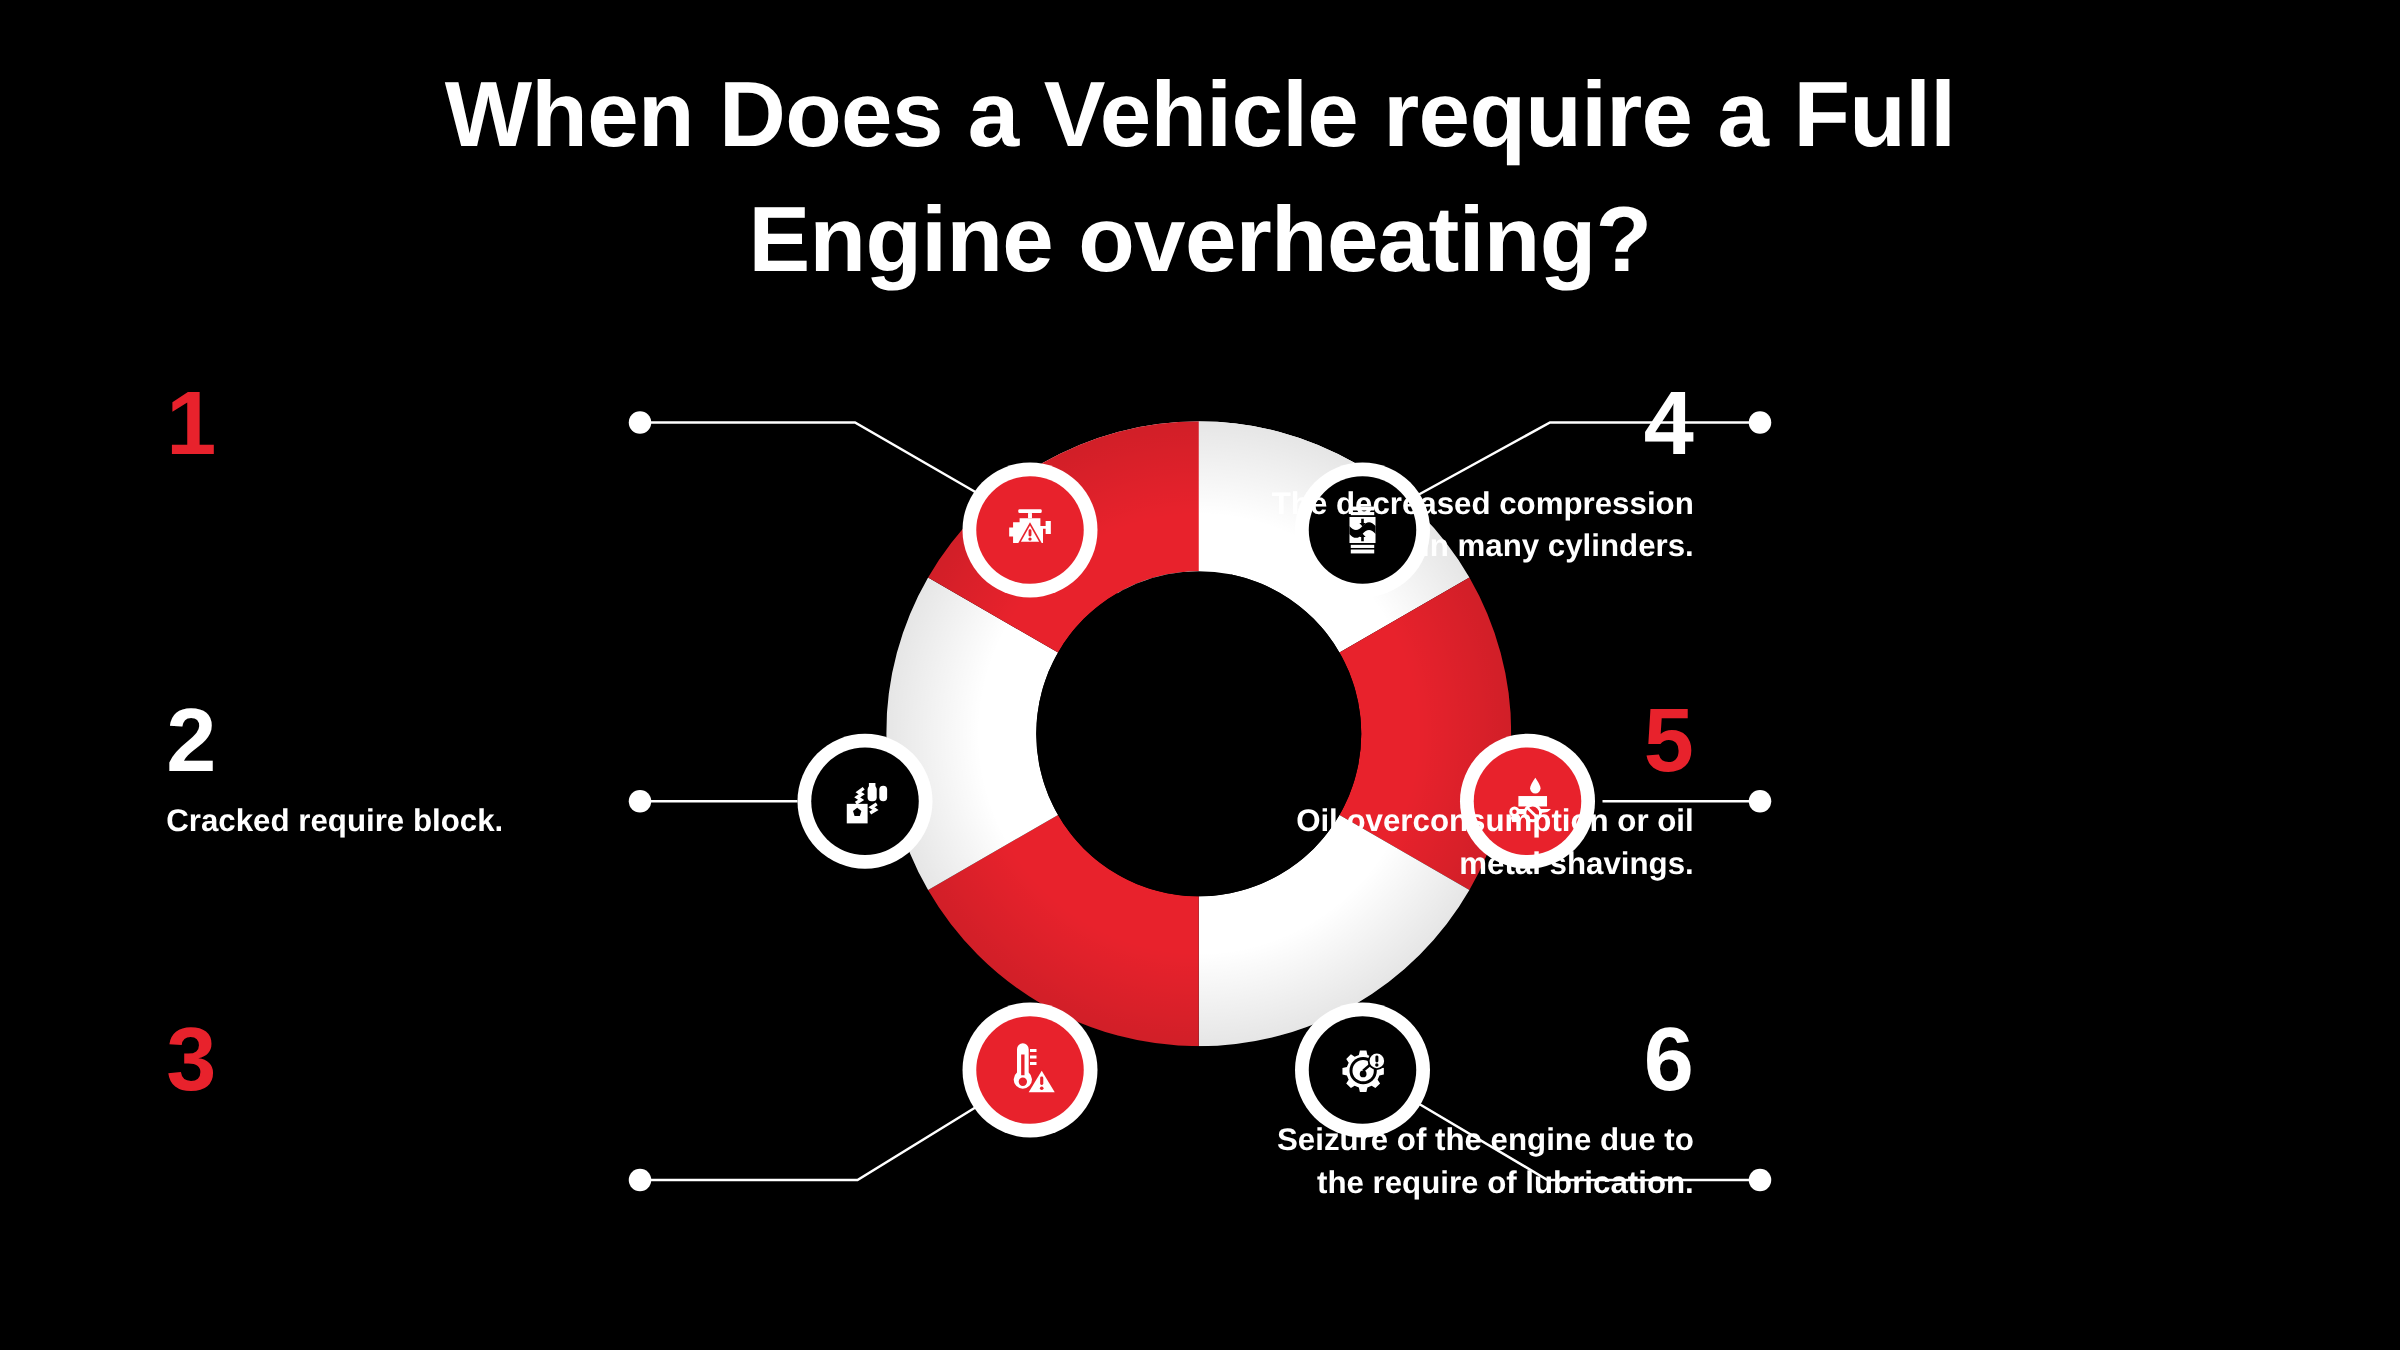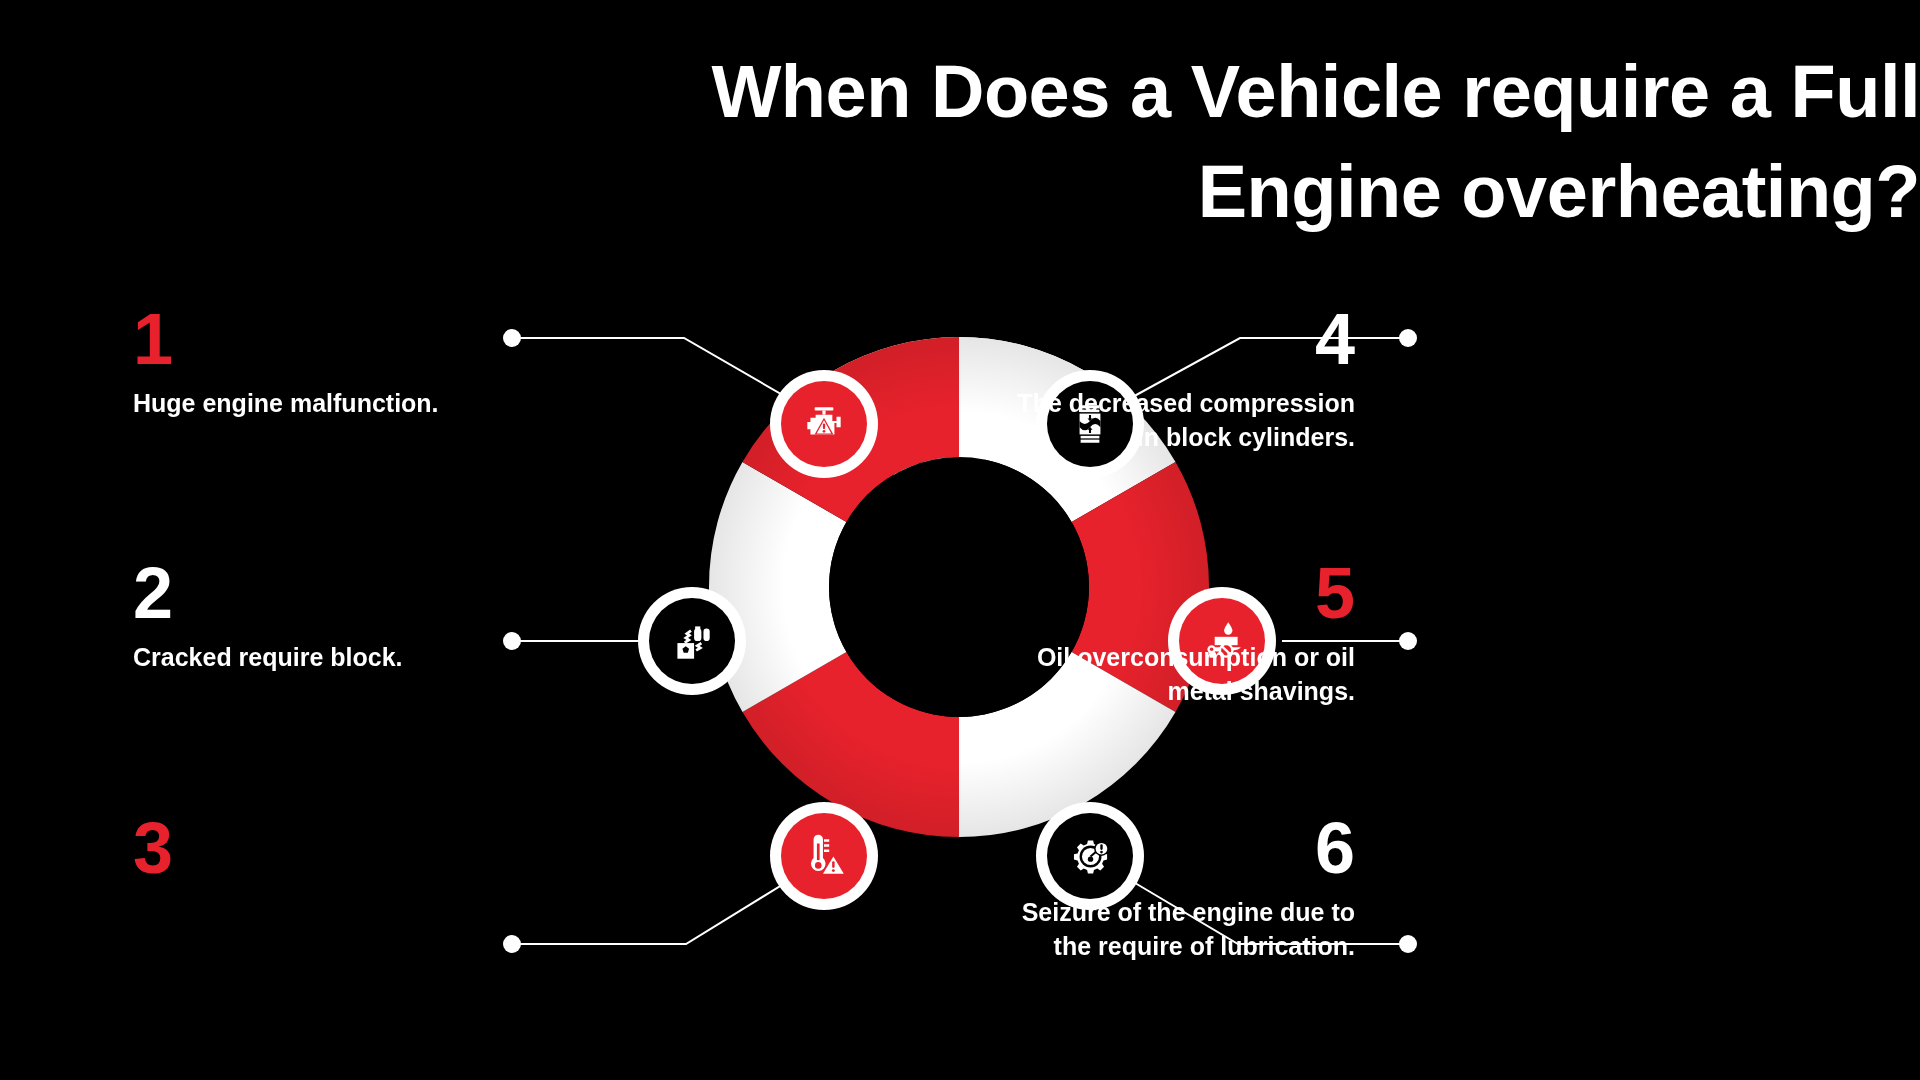--- a/index.html
+++ b/index.html
@@ -9,21 +9,21 @@
     font-family:"Liberation Sans", sans-serif;
     overflow:hidden;
     position:relative;
   }
   #stage{position:absolute;inset:0;width:1920px;height:1080px;}
 
   
   .title{
     position:absolute;
     left:0;top:42px;width:1920px;
-    text-align:right;
+    text-align:center;
     color:#ffffff;
     font-size:74px;
     font-weight:bold;
     line-height:1.35;
     letter-spacing:-0.5px;
   }
   .title .l2{display:block;}
 
   
   .item{position:absolute;}
@@ -241,35 +241,34 @@
         <circle cx="35" cy="17" r="7" fill="#000000"></circle>
         <circle cx="35" cy="17" r="5.6" fill="#ffffff"></circle>
         <rect x="33.9" y="12.8" width="2.3" height="5.4" rx="1.1" fill="#000000"></rect>
         <circle cx="35" cy="20.2" r="1.3" fill="#000000"></circle>
       </svg>
     </div>
   </div>
 
   <div class="item side-left" style="top:306px;">
     <div class="num red">1</div>
-    <div class="desc">Huge engine malfunction.</div>
   </div>
 
   <div class="item side-left" style="top:560px;">
     <div class="num white">2</div>
     <div class="desc">Cracked require block.</div>
   </div>
 
   <div class="item side-left" style="top:815px;">
     <div class="num red">3</div>
   </div>
 
   <div class="item side-right" style="top:306px;">
     <div class="num white">4</div>
-    <div class="desc">The decreased compression in block cylinders.</div>
+    <div class="desc">The decreased compression in many cylinders.</div>
   </div>
 
   <div class="item side-right" style="top:560px;">
     <div class="num red">5</div>
     <div class="desc">Oil overconsumption or oil metal shavings.</div>
   </div>
 
   <div class="item side-right" style="top:815px;">
     <div class="num white">6</div>
     <div class="desc">Seizure of the engine due to the require of lubrication.</div>

